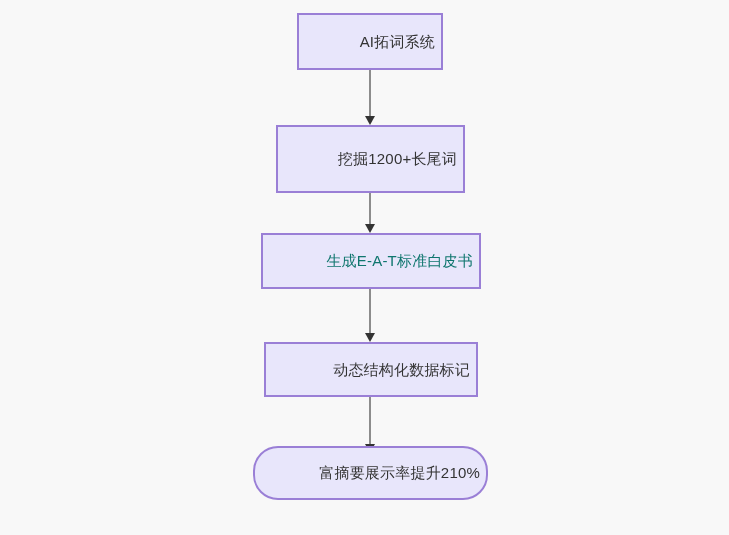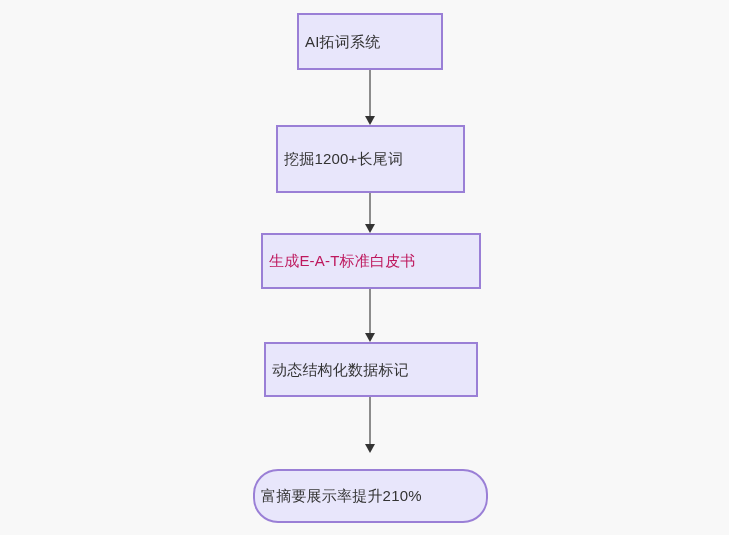--- a/index.html
+++ b/index.html
@@ -19,21 +19,21 @@
     width: 729px;
     height: 535px;
   }
   .node {
     position: absolute;
     box-sizing: border-box;
     background: #e8e6fb;
     border: 2px solid #9a7fd6;
     display: flex;
     align-items: center;
-    justify-content: flex-start;
+    justify-content: flex-end;
     color: #333333;
     font-size: 15px;
     line-height: 1.2;
     letter-spacing: 0.2px;
     white-space: nowrap;
   }
   .node-label {
     display: block;
     padding: 0 6px;
   }
@@ -80,22 +80,22 @@
     <div class="edge" style="left: 360px; top: 397px; width: 20px; height: 56px;">
       <div class="edge-line" style="height: 48px; background: rgb(140, 140, 140);"></div>
       <div class="edge-arrow" style="border-top-color: rgb(51, 51, 51);"></div>
     </div>
     <div class="node" style="left: 297px; top: 13px; width: 146px; height: 57px; background: rgb(232, 230, 251); border-color: rgb(154, 127, 214); color: rgb(51, 51, 51);">
       <span class="node-label">AI拓词系统</span>
     </div>
     <div class="node" style="left: 276px; top: 125px; width: 189px; height: 68px; background: rgb(232, 230, 251); border-color: rgb(154, 127, 214); color: rgb(51, 51, 51);">
       <span class="node-label">挖掘1200+长尾词</span>
     </div>
-    <div class="node" style="left: 261px; top: 233px; width: 220px; height: 56px; background: rgb(232, 230, 251); border-color: rgb(154, 127, 214); color: #be185d;">
+    <div class="node" style="left: 261px; top: 233px; width: 220px; height: 56px; background: rgb(232, 230, 251); border-color: rgb(154, 127, 214); color: #0f766e;">
       <span class="node-label">生成E-A-T标准白皮书</span>
     </div>
     <div class="node" style="left: 264px; top: 342px; width: 214px; height: 55px; background: rgb(232, 230, 251); border-color: rgb(154, 127, 214); color: rgb(51, 51, 51);">
       <span class="node-label">动态结构化数据标记</span>
     </div>
-    <div class="node" style="left: 253px; top: 469px; width: 235px; height: 54px; background: rgb(232, 230, 251); border-color: rgb(154, 127, 214); color: rgb(51, 51, 51); border-radius: 25px;">
+    <div class="node" style="left: 253px; top: 446px; width: 235px; height: 54px; background: rgb(232, 230, 251); border-color: rgb(154, 127, 214); color: rgb(51, 51, 51); border-radius: 25px;">
       <span class="node-label">富摘要展示率提升210%</span>
     </div>
   </div>
 
 </body></html>

